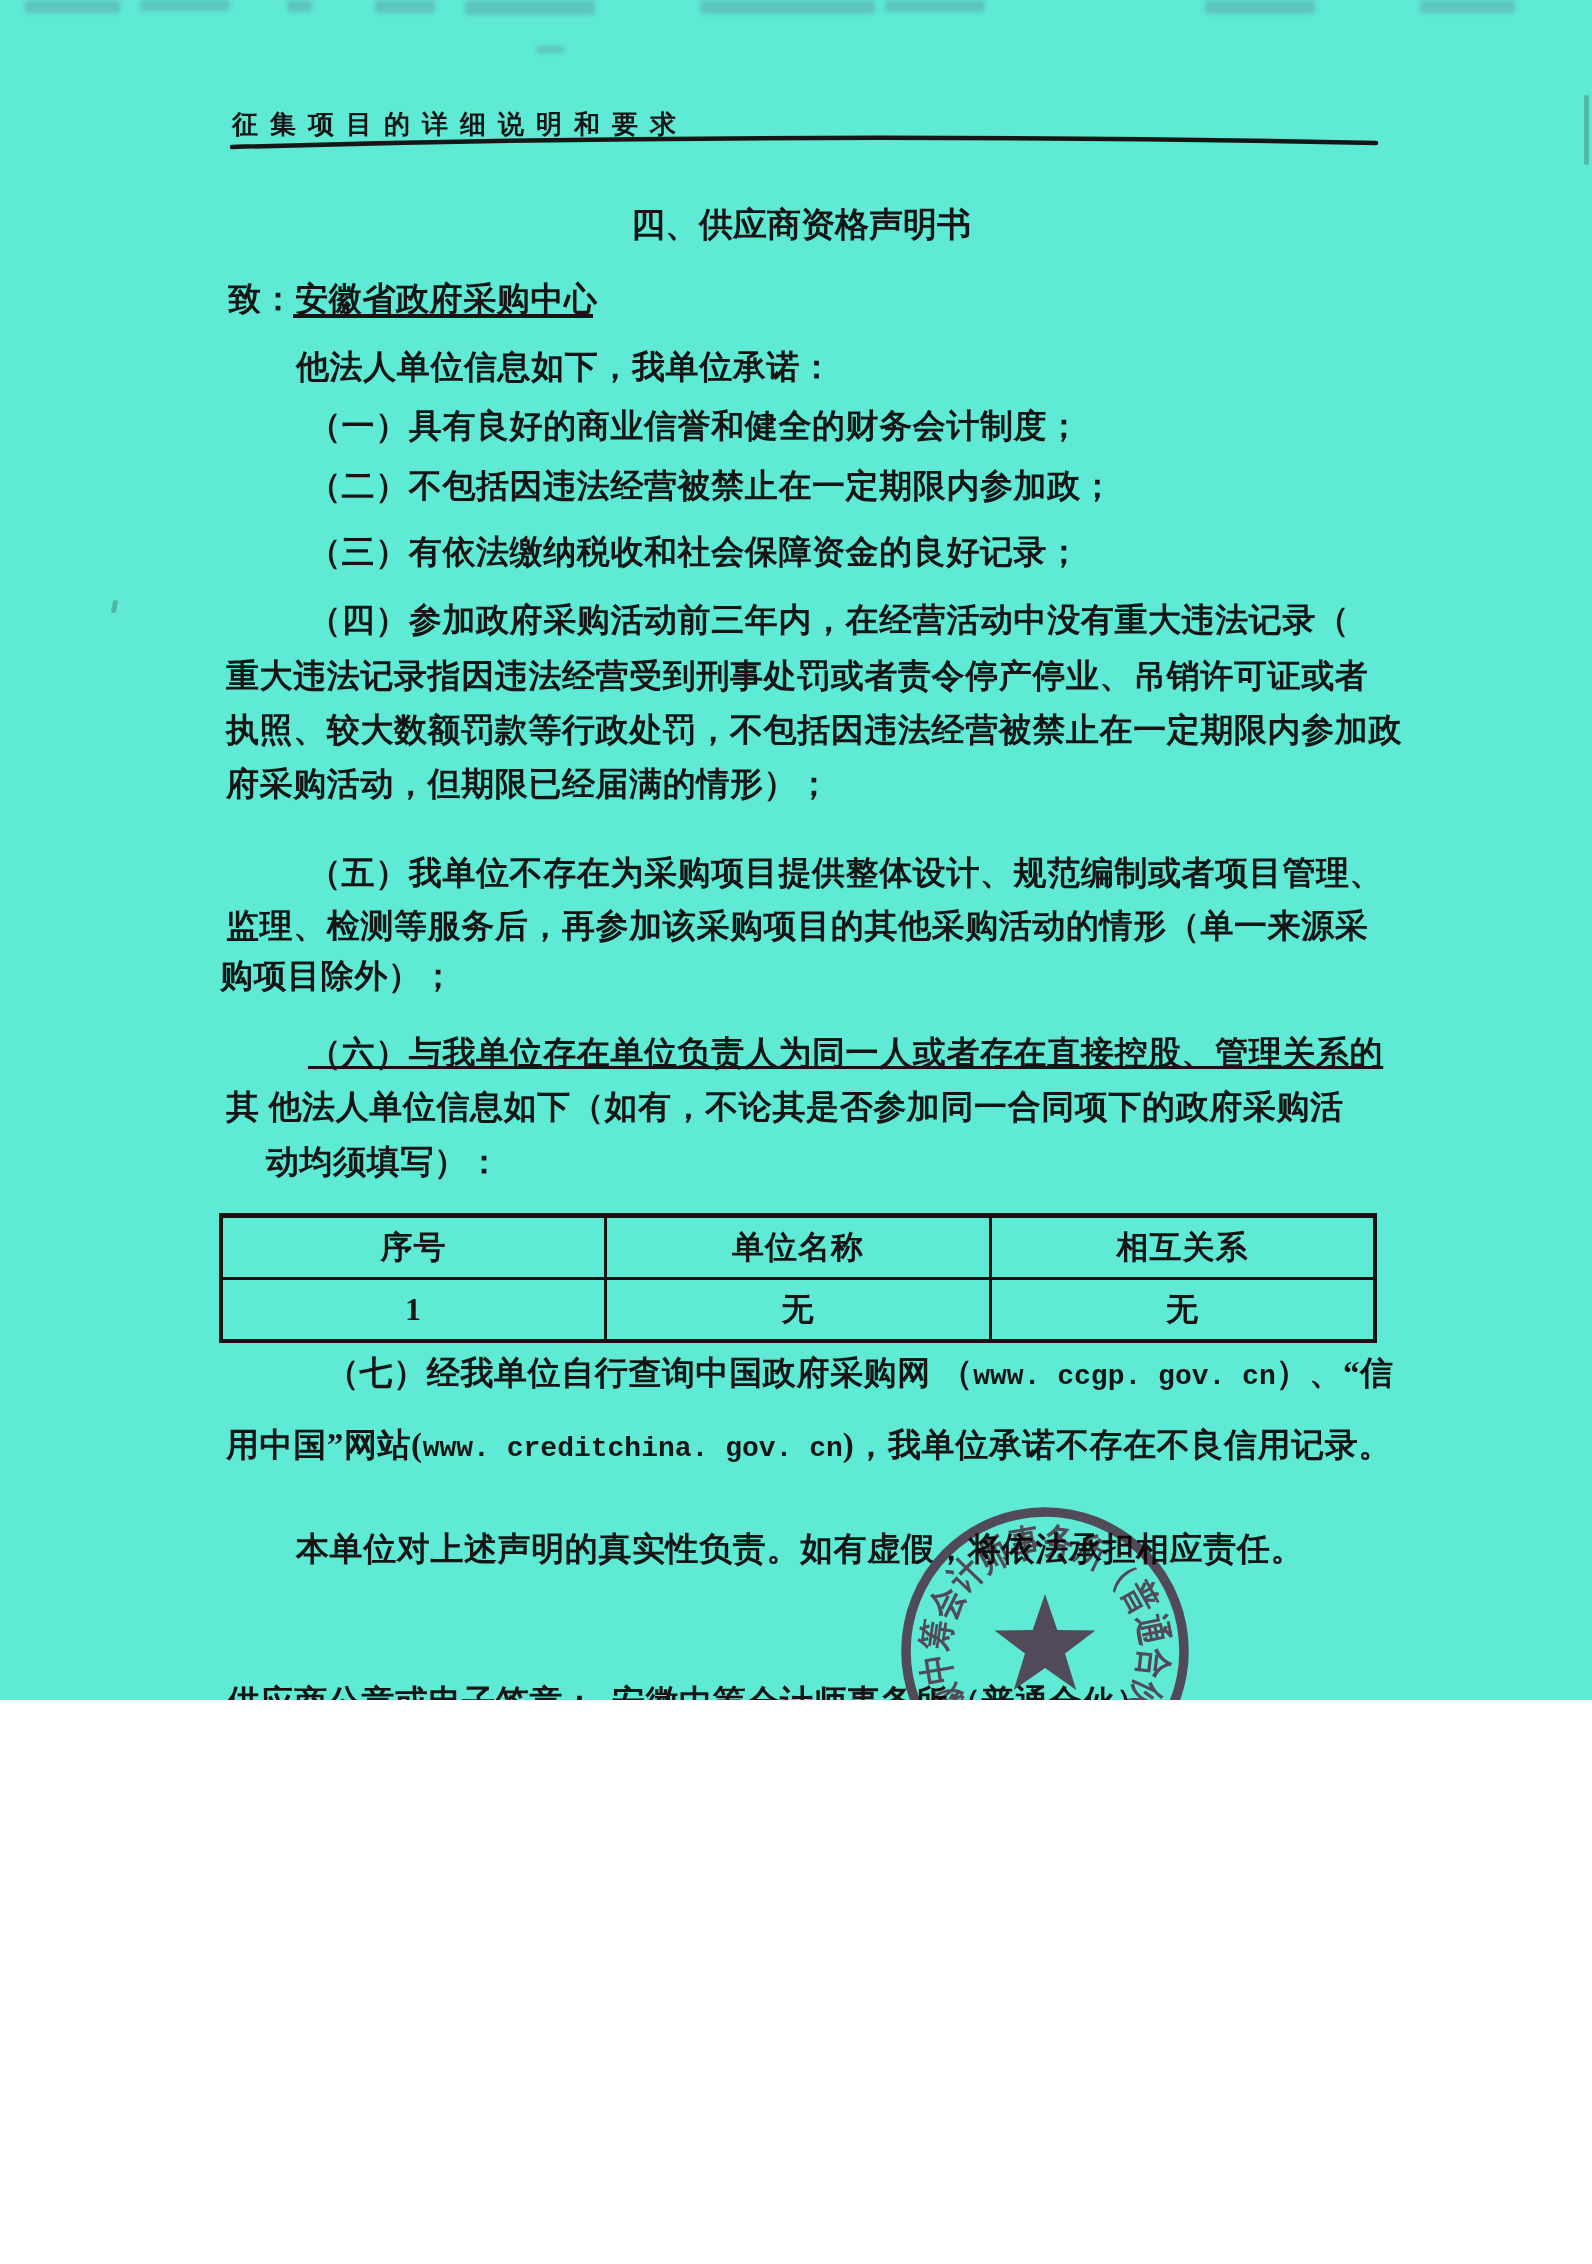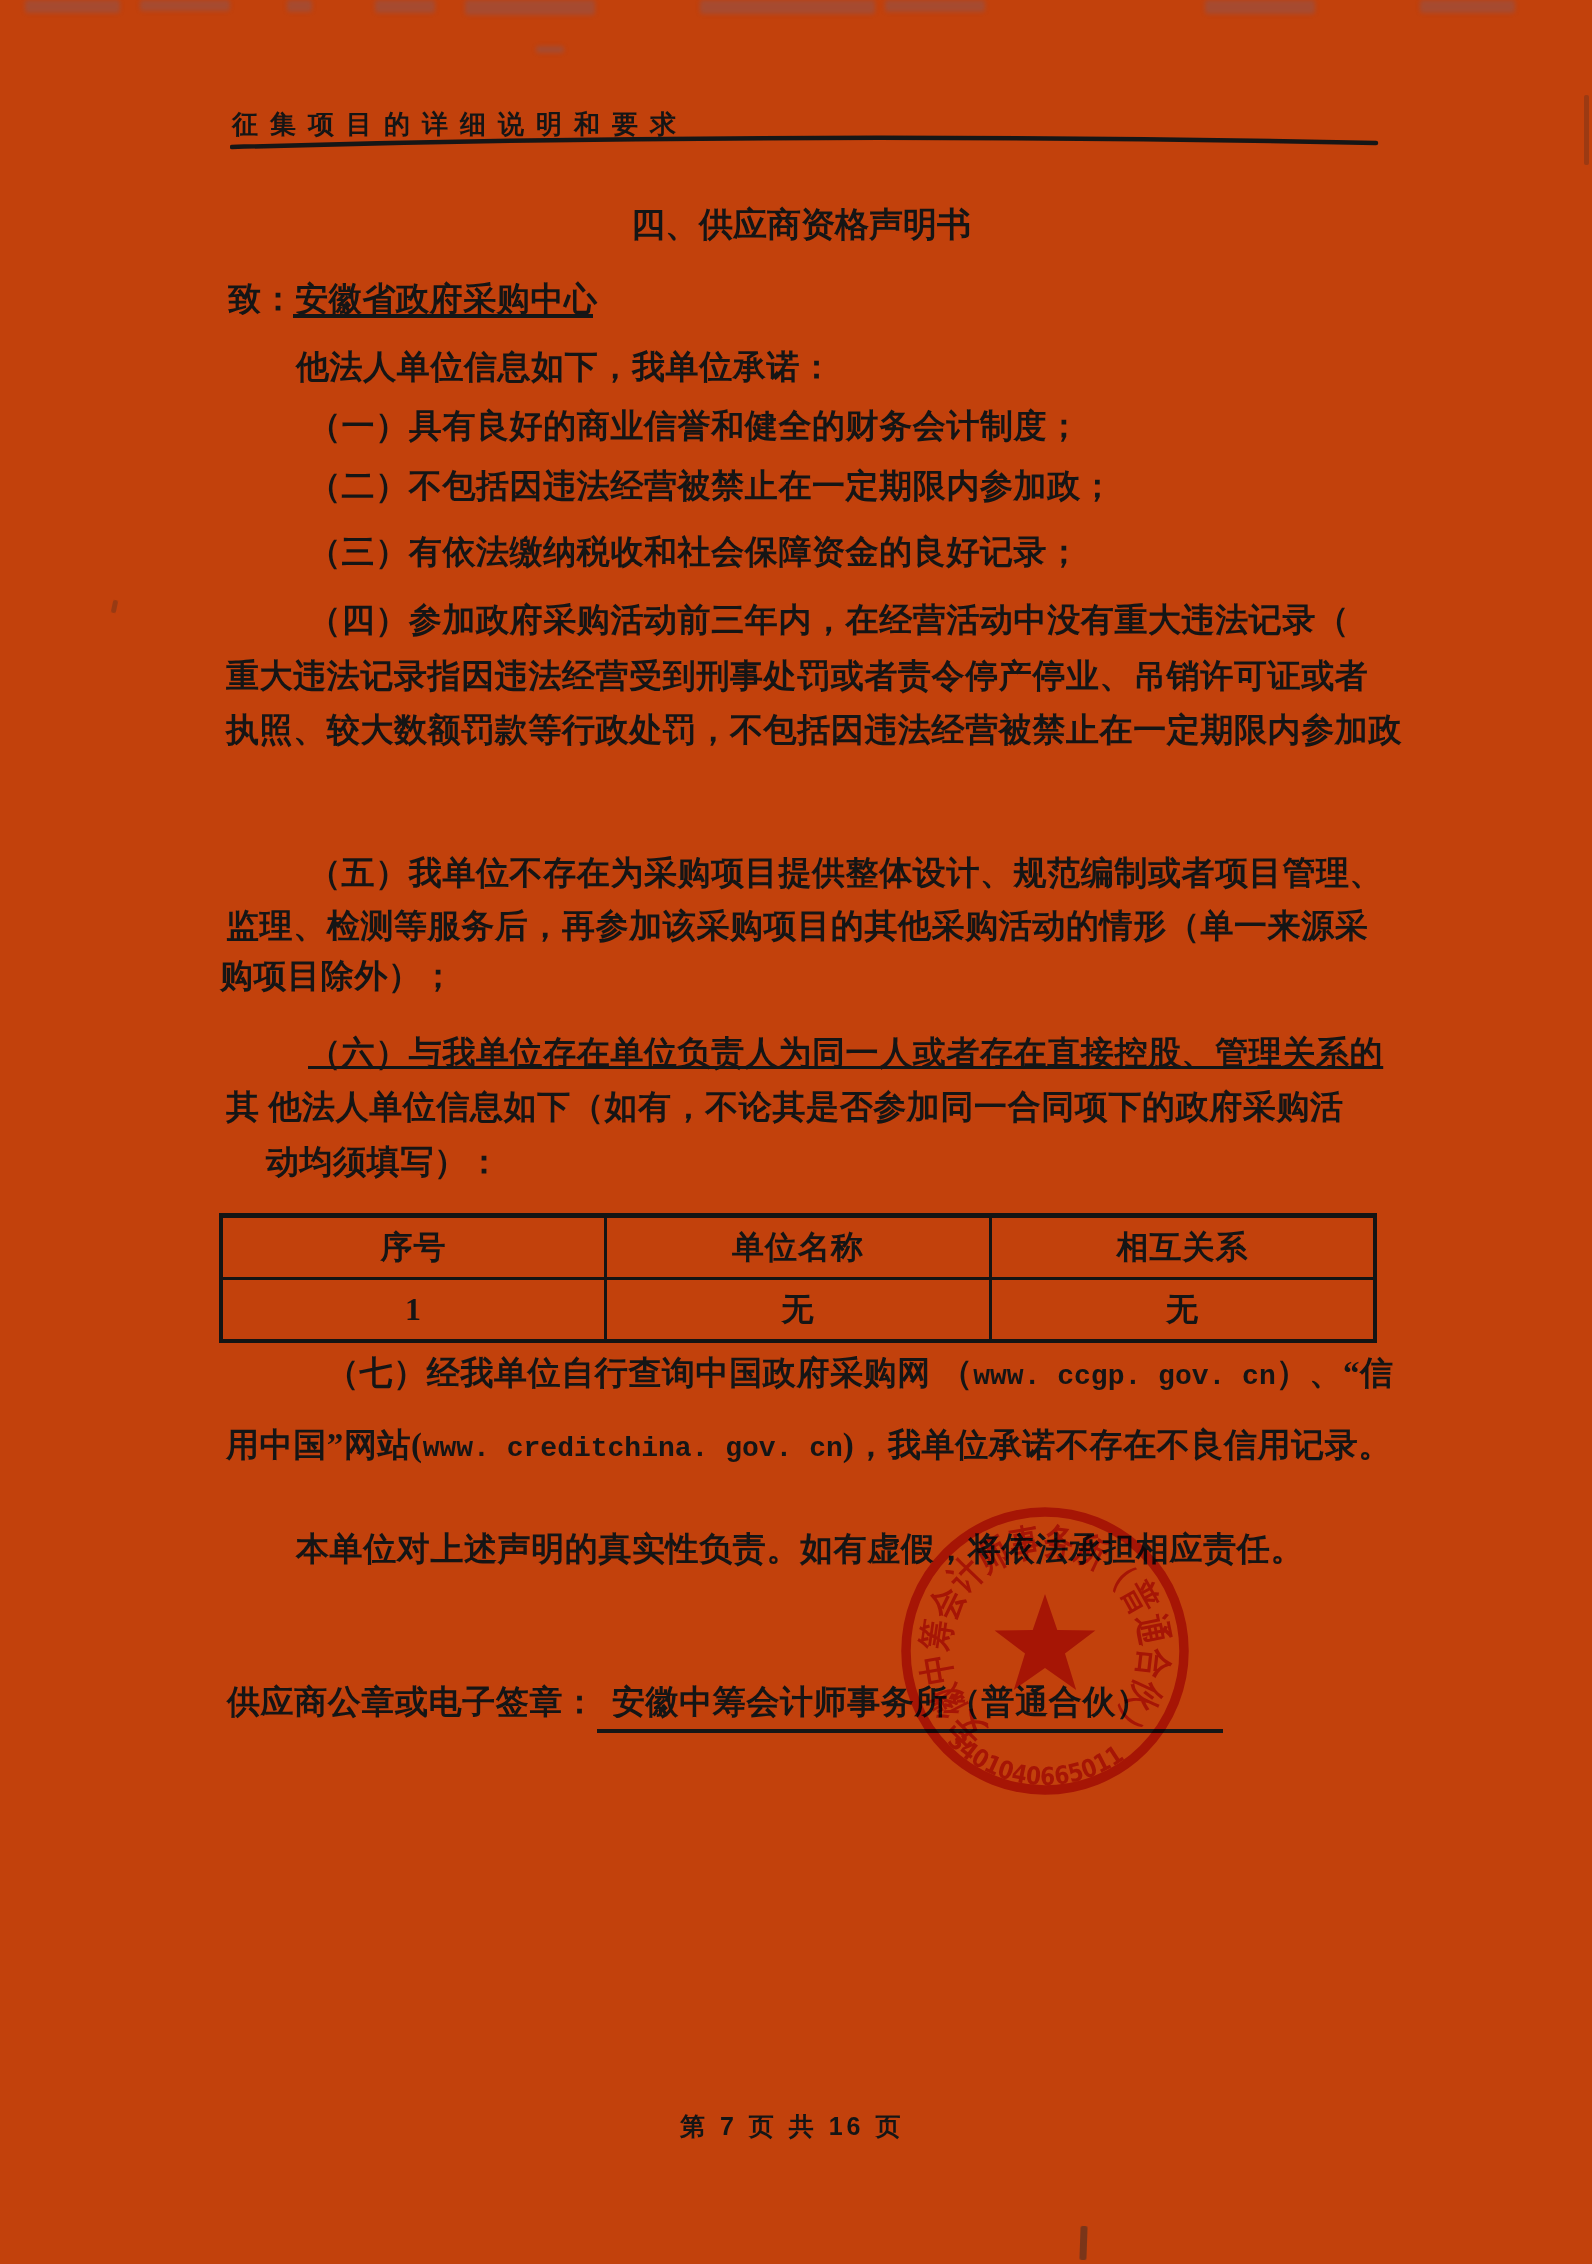--- a/index.html
+++ b/index.html
@@ -1,16 +1,16 @@
 <!DOCTYPE html>
 <html><head>
 <meta charset="utf-8">
 <style>
   html,body{margin:0;padding:0;background:#ffffff;}
-  #page{position:relative;width:1592px;height:2264px;background:#c2410c;overflow:hidden;
+  #page{position:relative;width:1592px;height:1700px;background:#5eead4;overflow:hidden;
         font-family:"Liberation Serif","DejaVu Serif",serif;color:#151515;}
   .line{position:absolute;white-space:nowrap;font-size:33px;line-height:33px;
         letter-spacing:0.6px;font-weight:600;}
   .bold{font-weight:700;}
   .mono{font-family:"Liberation Mono","DejaVu Sans Mono",monospace;font-size:28px;letter-spacing:0;}
   .hline{position:absolute;background:#161616;}
   
   .doc-header{font-size:26px;line-height:26px;letter-spacing:12px;font-weight:700;}
   .doc-title{font-size:34px;line-height:36px;letter-spacing:0px;font-weight:700;}
   
@@ -63,20 +63,21 @@
 
   <div class="line" style="left:296px;top:351px;">他法人单位信息如下，我单位承诺：</div>
 
   <div class="line" style="left:308px;top:410px;">（一）具有良好的商业信誉和健全的财务会计制度；</div>
   <div class="line" style="left:308px;top:470px;">（二）不包括因违法经营被禁止在一定期限内参加政；</div>
   <div class="line" style="left:308px;top:536px;">（三）有依法缴纳税收和社会保障资金的良好记录；</div>
 
   <div class="line" style="left:308px;top:604px;">（四）参加政府采购活动前三年内，在经营活动中没有重大违法记录（</div>
   <div class="line" style="left:226px;top:660px;">重大违法记录指因违法经营受到刑事处罚或者责令停产停业、吊销许可证或者</div>
   <div class="line" style="left:226px;top:714px;">执照、较大数额罚款等行政处罚，不包括因违法经营被禁止在一定期限内参加政</div>
+  <div class="line" style="left:226px;top:768px;">府采购活动，但期限已经届满的情形）；</div>
 
   <div class="line" style="left:308px;top:857px;">（五）我单位不存在为采购项目提供整体设计、规范编制或者项目管理、</div>
   <div class="line" style="left:226px;top:910px;">监理、检测等服务后，再参加该采购项目的其他采购活动的情形（单一来源采</div>
   <div class="line" style="left:220px;top:960px;">购项目除外）；</div>
 
   <div class="line" style="left:308px;top:1037px;text-decoration:underline;">（六）与我单位存在单位负责人为同一人或者存在直接控股、管理关系的</div>
   <div class="line" style="left:226px;top:1091px;">其 他法人单位信息如下（如有，不论其是否参加同一合同项下的政府采购活</div>
   <div class="line" style="left:226px;top:1146px;margin-left:40px;">动均须填写）：</div>
 
   <table class="decl-table">

